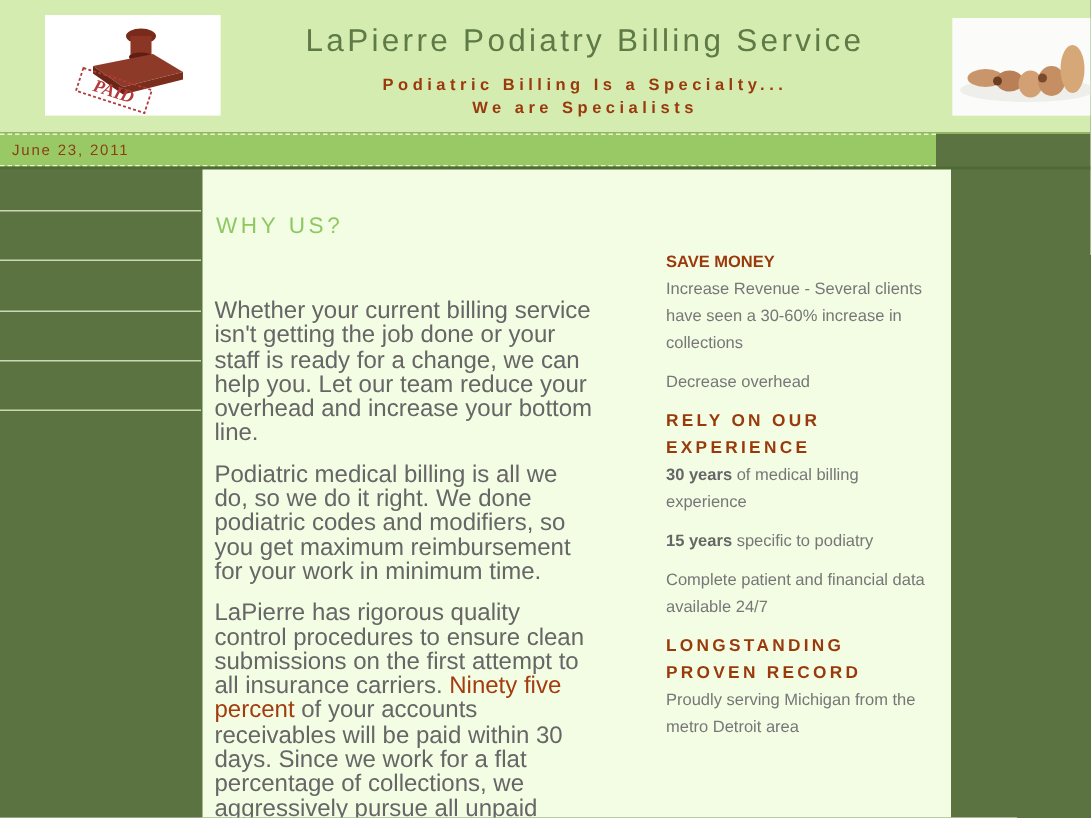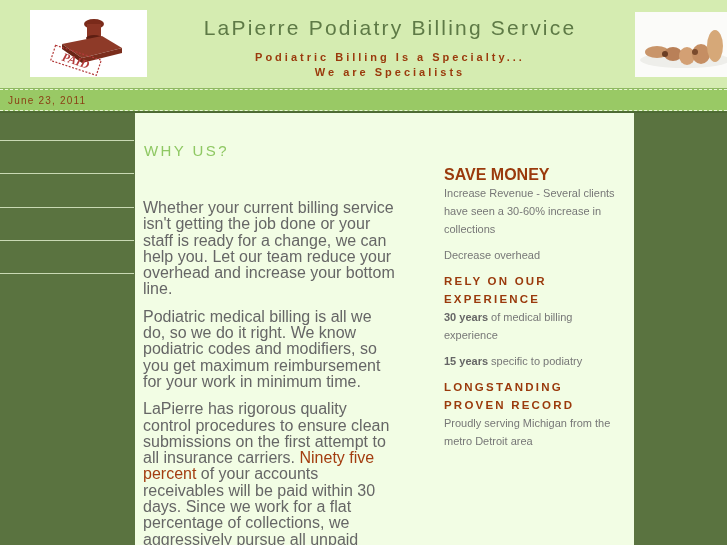--- a/index.html
+++ b/index.html
@@ -23,21 +23,21 @@
       position: absolute; left: 0; width: 780px; top: 16px; text-align: center;
       font-size: 21px; letter-spacing: 2.2px; color: #5e7a46;
     }
     .tagline {
       position: absolute; left: 0; width: 780px; text-align: center;
       font-size: 11px; font-weight: bold; letter-spacing: 3px; color: #9a3a0c;
     }
     #tag1 { top: 51px; }
     #tag2 { top: 66px; }
     #datebar {
-      position: absolute; left: 0; top: 89px; width: 727px; height: 22px;
+      position: absolute; left: 0; top: 89px; width: 624px; height: 22px;
       background: #99c965;
       border-top: 1px dashed #e8f6d4;
       border-bottom: 1px dashed #e8f6d4;
       box-sizing: border-box;
     }
     #datebar-outer-bottom {
       position: absolute; left: 0; top: 111px; width: 727px; height: 2px; background: #4e6b34;
     }
     .date-text {
       position: absolute; left: 8px; top: 5px; font-size: 10px; letter-spacing: 1.2px; color: #8a3f14;
@@ -64,21 +64,21 @@
       position: absolute; left: 8px; top: 87px; width: 255px;
       font-size: 16px; line-height: 16.3px; color: #666;
     }
     .left-col p { margin: 0 0 11px 0; }
     .highlight { color: #a33d10; }
     .right-col {
       position: absolute; left: 309px; top: 53px; width: 185px;
       font-size: 11px; line-height: 18px; color: #777;
     }
     .right-col .h-first {
-      font-weight: bold; color: #9a3a0c; font-size: 16px; margin: 0;
+      font-weight: bold; color: #9a3a0c; font-size: 11px; margin: 0;
     }
     .right-col .h {
       font-weight: bold; color: #9a3a0c; font-size: 11.5px; letter-spacing: 2.2px; margin: 0;
     }
     .right-col p { margin: 0 0 8px 0; }
     .right-col b { color: #666; }
   </style>
 </head>
 <body>
 
@@ -142,30 +142,31 @@
   <div class="nav-item" style="top:128px;">
     <span></span>
   </div>
 </div>
 
 <div id="main">
   <div class="page-heading">WHY US?</div>
 
   <div class="left-col">
     <p>Whether your current billing service isn't getting the job done or your staff is ready for a change, we can help you. Let our team reduce your overhead and increase your bottom line.</p>
-    <p>Podiatric medical billing is all we do, so we do it right. We know podiatric codes and modifiers, so you get maximum reimbursement for your work in minimum time.</p>
+    <p>Podiatric medical billing is all we do, so we do it right. We done podiatric codes and modifiers, so you get maximum reimbursement for your work in minimum time.</p>
     <p><span>LaPierre has rigorous quality control procedures to ensure clean submissions on the first attempt to all insurance carriers. </span><span class="highlight">Ninety five percent</span><span> of your accounts receivables will be paid within 30 days. Since we work for a flat percentage of collections, we aggressively pursue all unpaid claims.</span></p>
   </div>
 
   <div class="right-col">
     <div class="h-first">SAVE MONEY</div>
     <p>Increase Revenue - Several clients have seen a 30-60% increase in collections</p>
     <p>Decrease overhead</p>
 
     <div class="h">RELY ON OUR EXPERIENCE</div>
     <p><b>30 years</b><span> of medical billing experience</span></p>
     <p style="margin-top:2px;"><b>15 years</b><span> specific to podiatry</span></p>
 
+    <p>Complete patient and financial data available 24/7</p>
 
     <div class="h">LONGSTANDING PROVEN RECORD</div>
     <p>Proudly serving Michigan from the metro Detroit area</p>
   </div>
 </div>
 
 </body></html>

